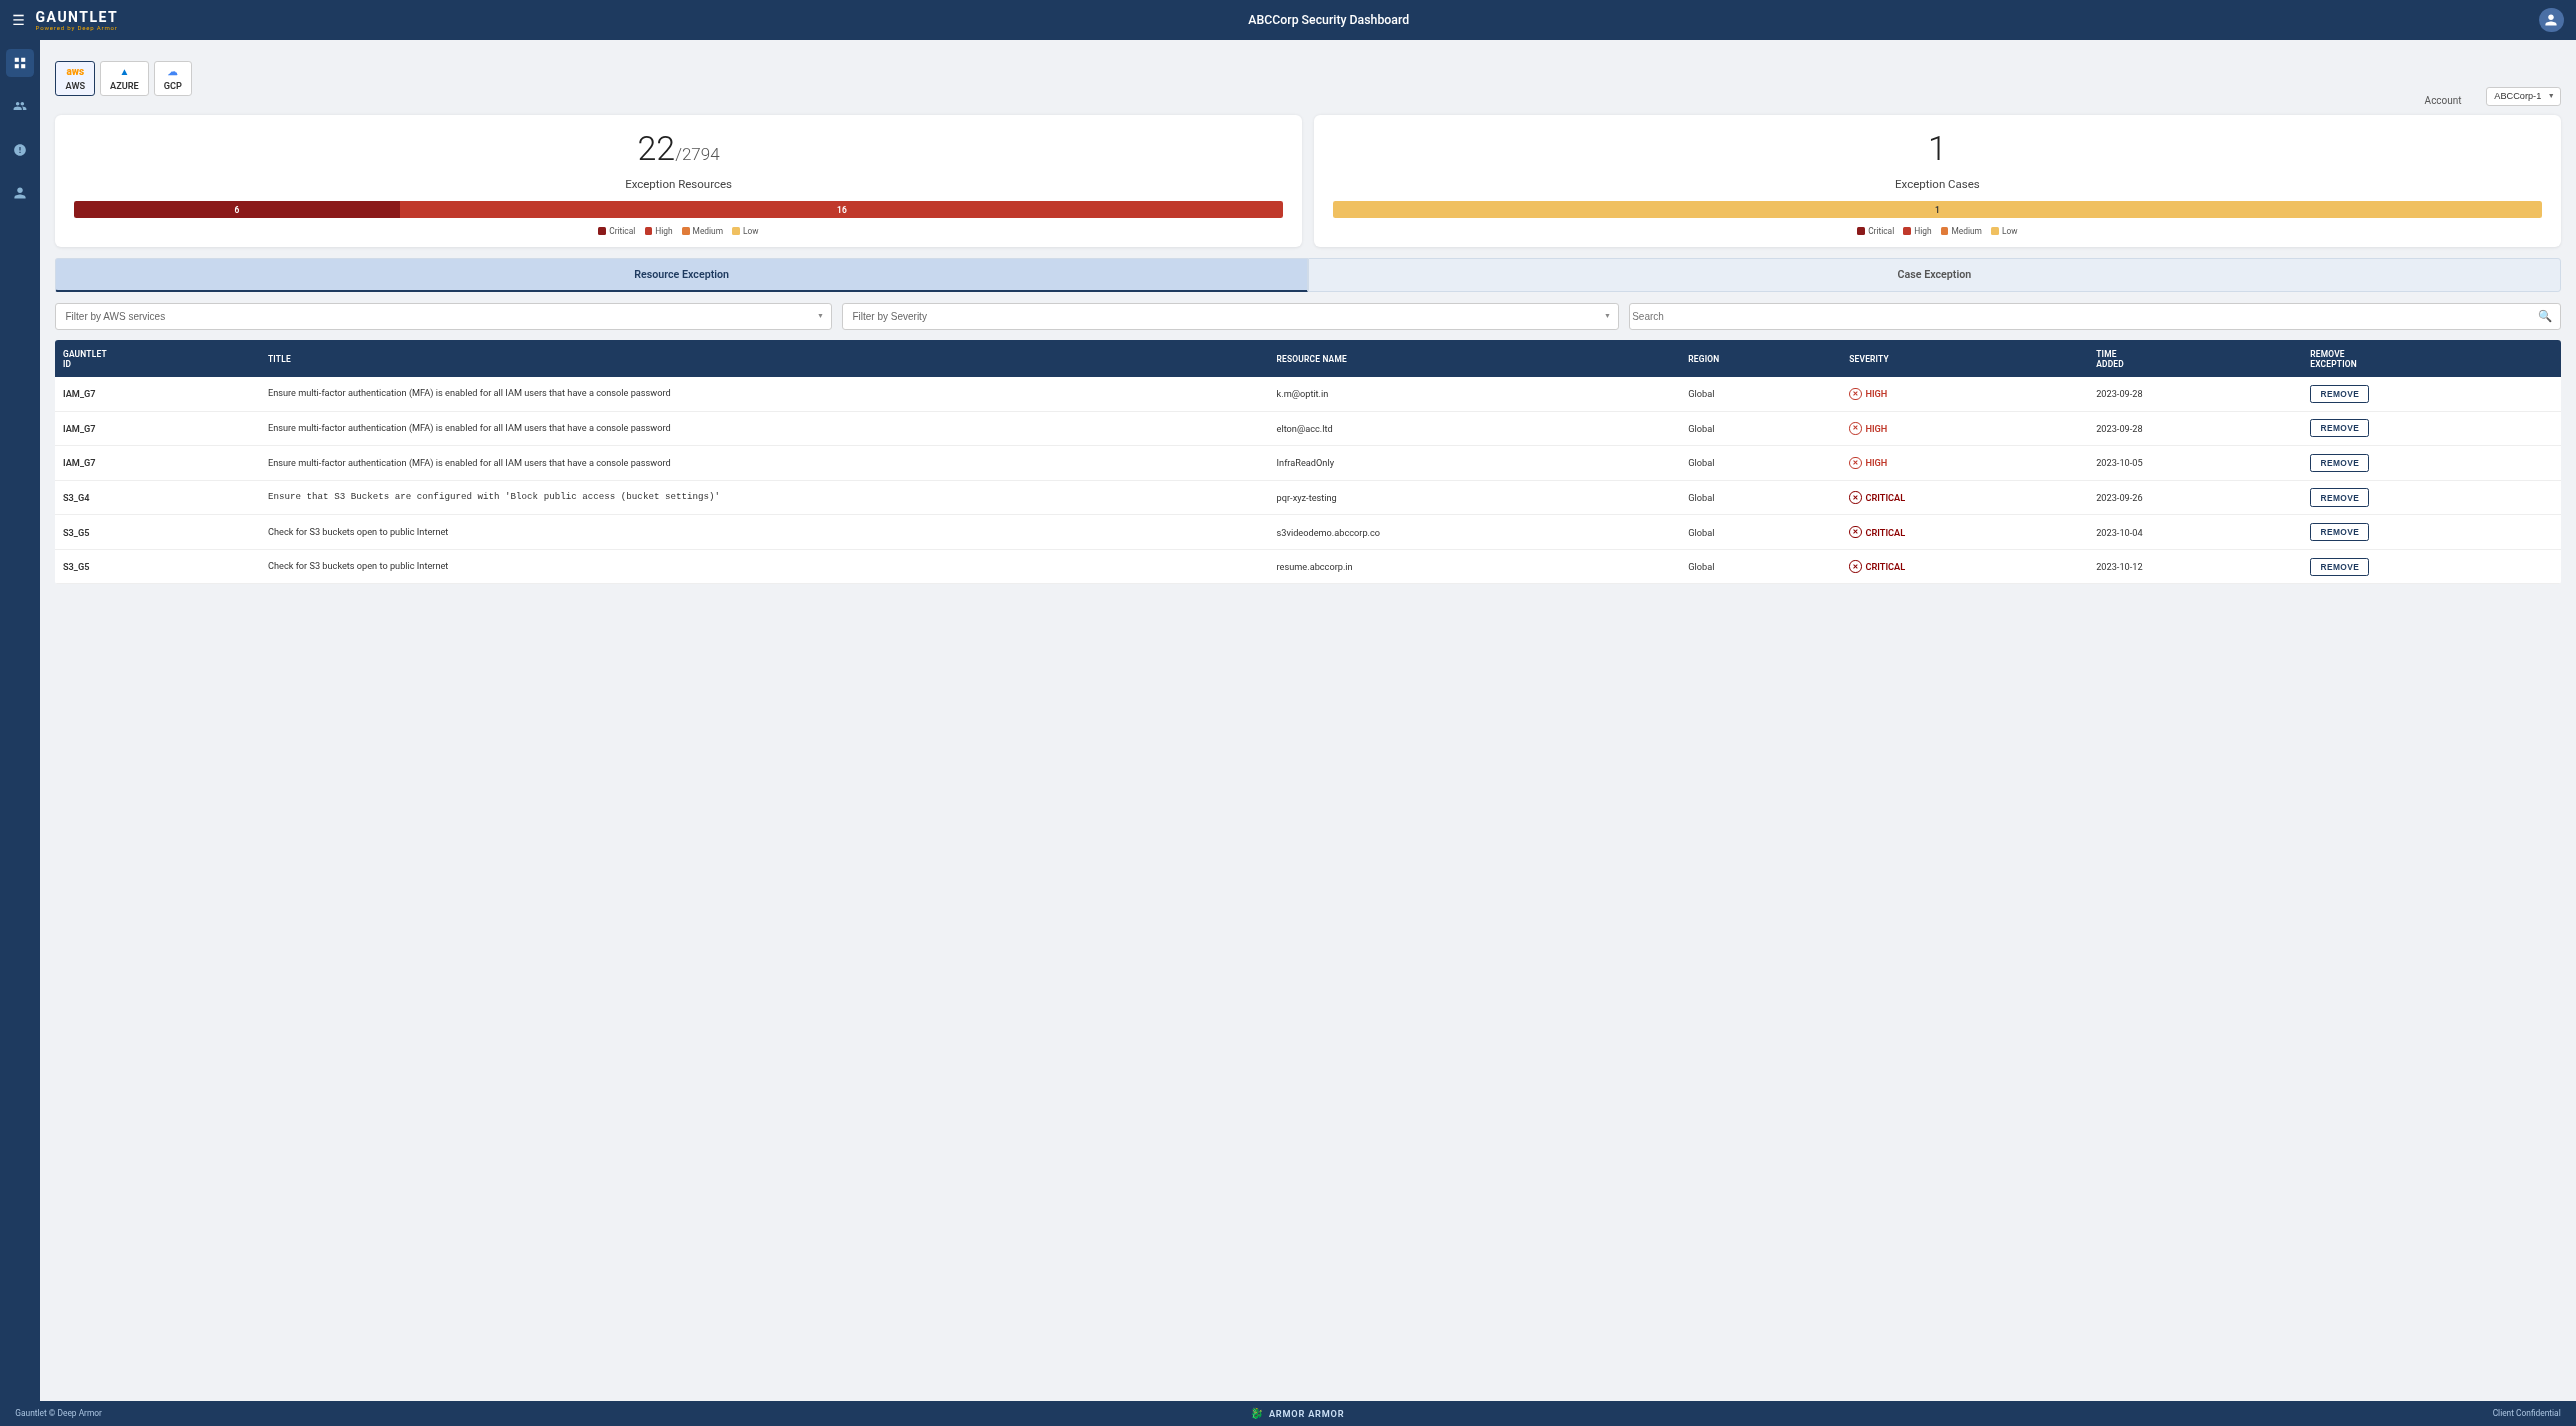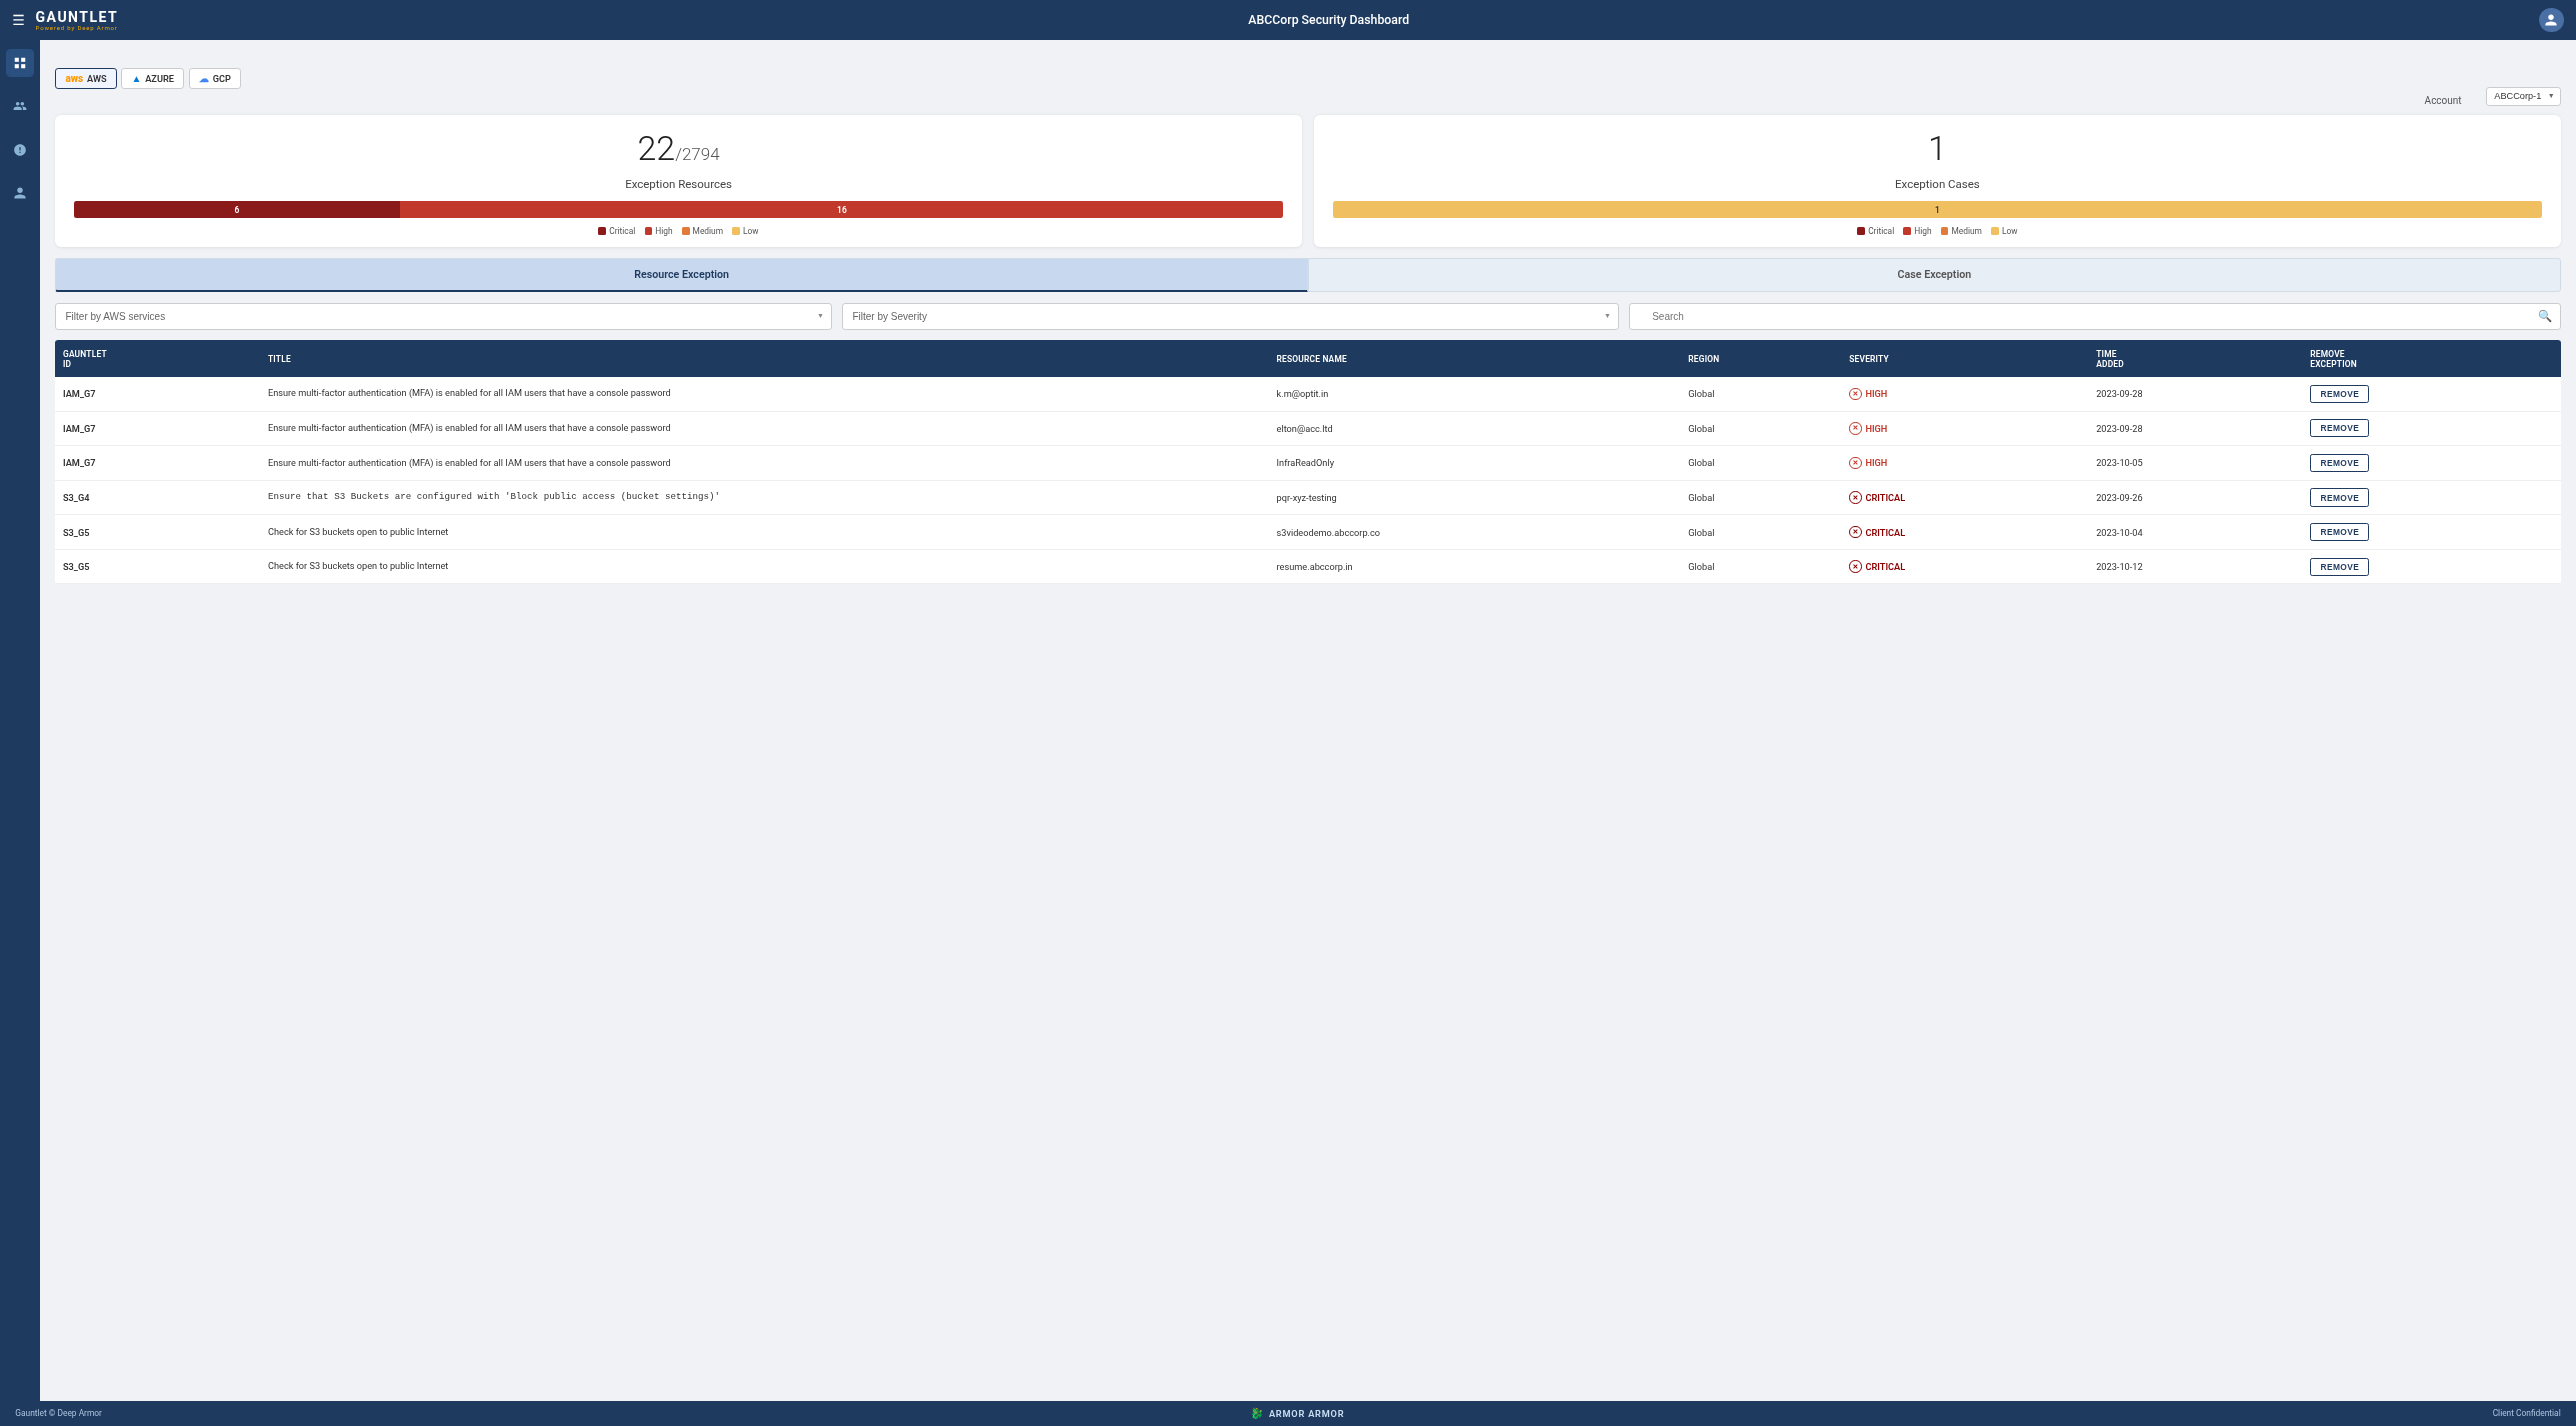--- a/index.html
+++ b/index.html
@@ -65,20 +65,21 @@
     .cloud-tab {
       display: flex; align-items: center; gap: 3.8px;
       padding: 3.8px 9.2px;
       border: 0.8px solid #ccc;
       border-radius: 3.1px;
       background: white;
       font-size: 9.2px;
       font-weight: 600;
       cursor: pointer;
       color: #333;
+      flex-direction: column;
     }
     .cloud-tab.active { border-color: #1e3a5f; background: #f0f4ff; }
     .account-selector { display: flex; align-items: flex-end; gap: 24px; font-size: 10px; color: #555; margin-top: 36px; }
     .account-dropdown {
       padding: 3.8px 18.4px 3.8px 7.7px;
       border: 0.8px solid #ccc;
       border-radius: 3.1px;
       background: white;
       font-size: 9.2px;
       color: #333;
@@ -139,21 +140,21 @@
       background: white;
       font-size: 10px;
       color: #666;
       appearance: none;
       cursor: pointer;
     }
     .filter-select-wrap::after { content: '▼'; font-size: 7px; position: absolute; right: 7.7px; top: 50%; transform: translateY(-50%); color: #888; pointer-events: none; }
     .search-wrap { flex: 1.2; position: relative; }
     .search-input {
       width: 100%;
-      padding: 7px 28px 7px 22px;
+      padding: 7px 28px 7px 2px;
       border: 0.8px solid #ccc;
       border-radius: 3.1px;
       font-size: 10px;
       color: #333;
     }
     .search-icon-btn { position: absolute; right: 7.7px; top: 50%; transform: translateY(-50%); color: #888; font-size: 11.5px; cursor: pointer; }
 
     
     .data-table { width: 100%; border-collapse: collapse; background: white; border-radius: 3.1px; overflow: hidden; font-size: 9.2px; }
     .data-table thead tr { background: #1e3a5f; color: white; }

